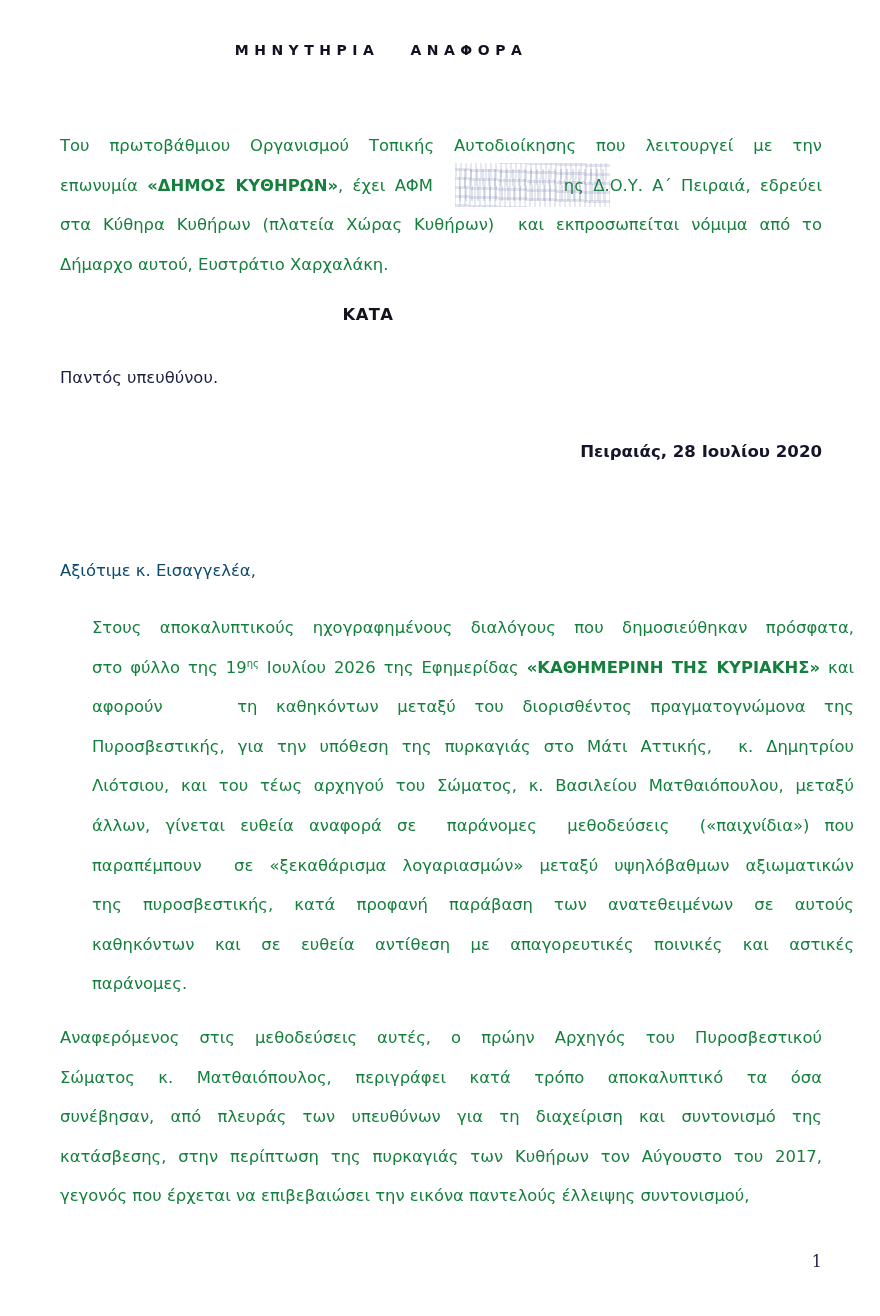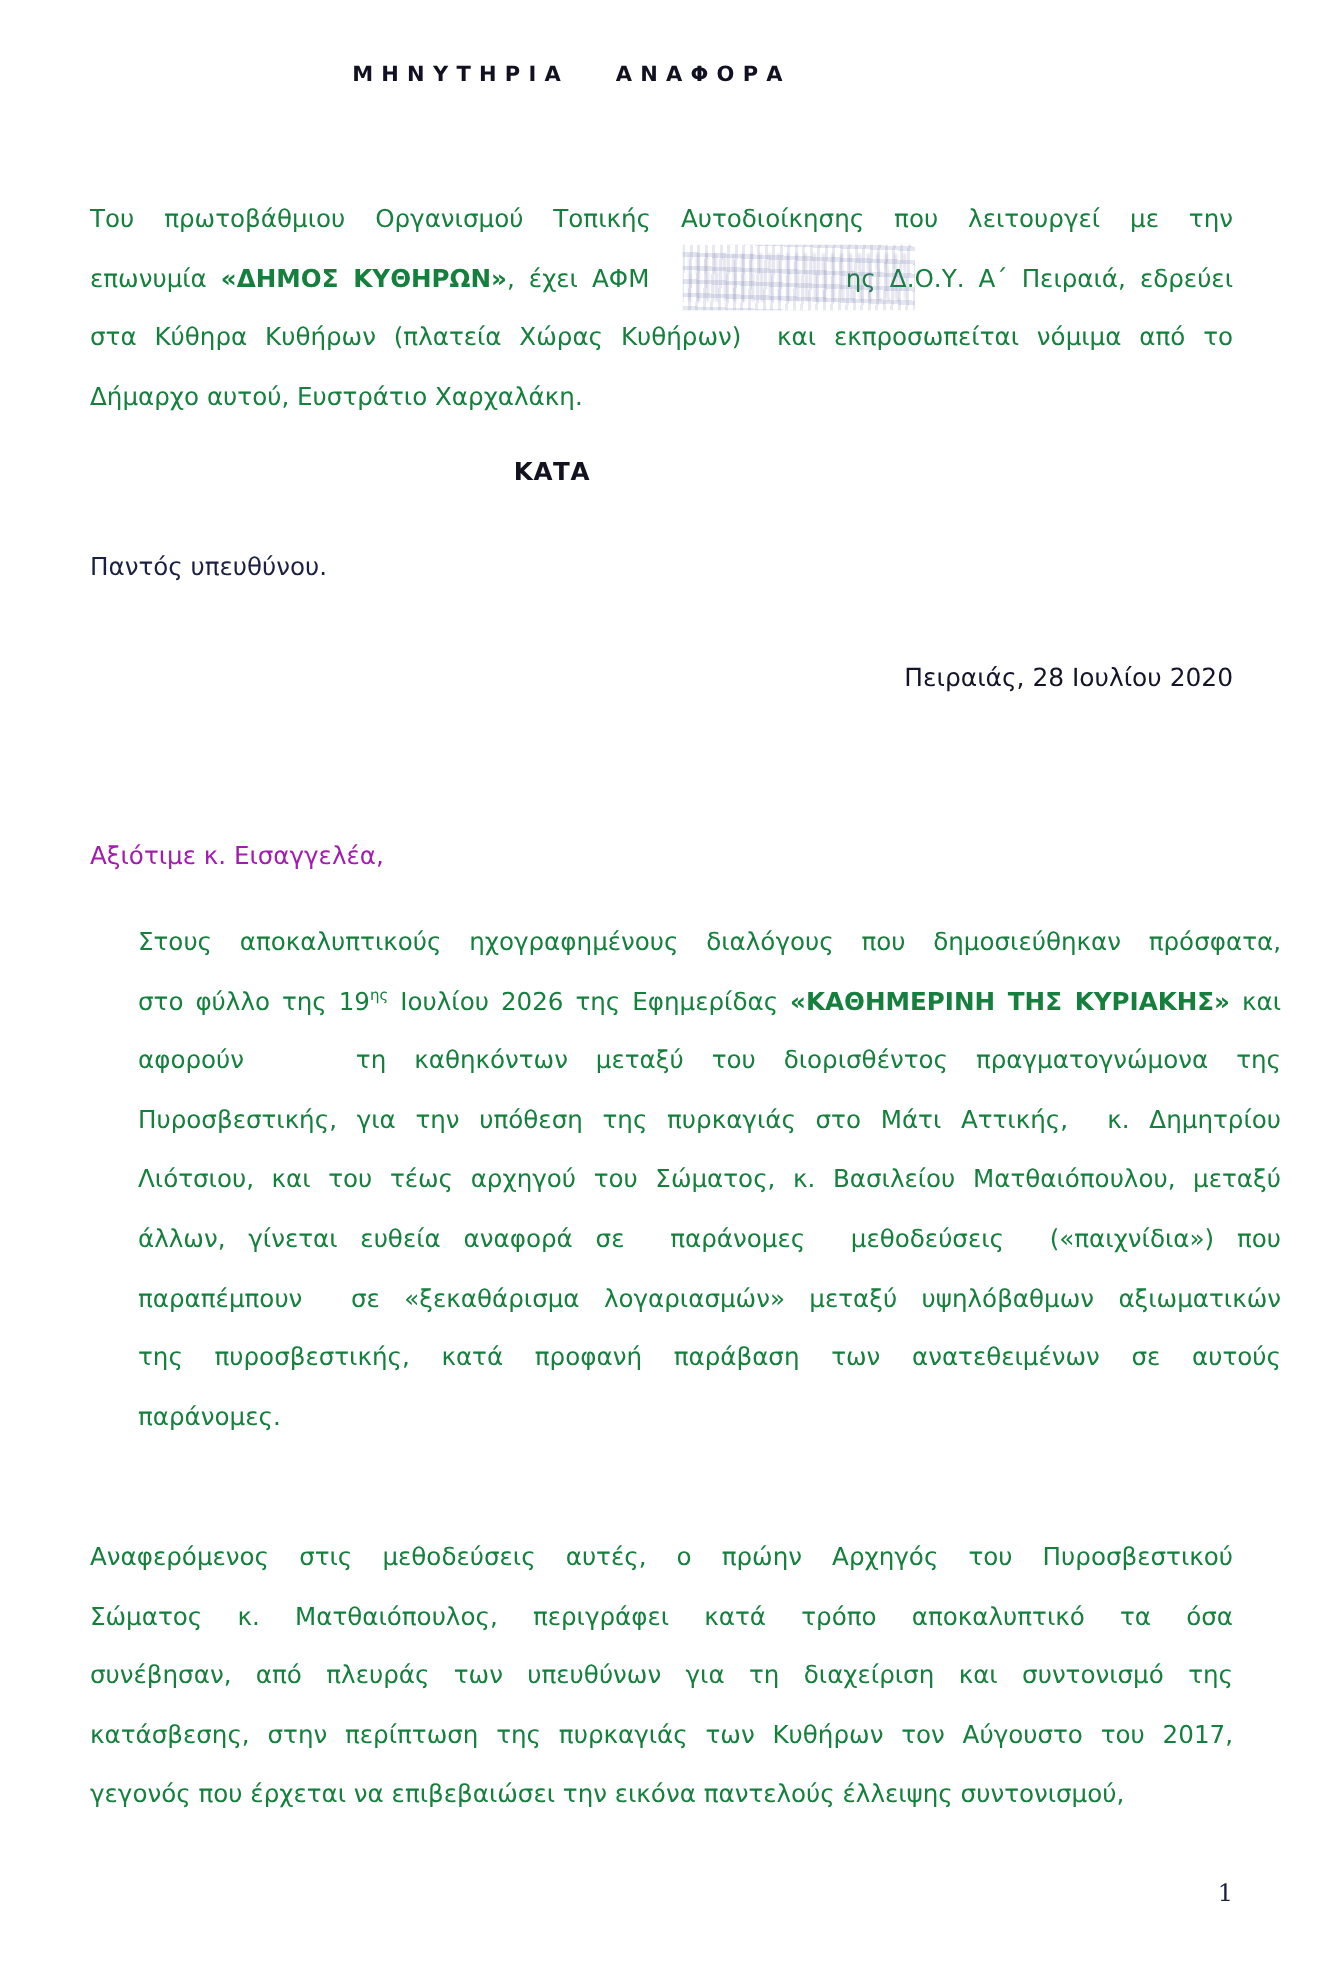--- a/index.html
+++ b/index.html
@@ -60,24 +60,24 @@
   }
 
   
   #intro-paragraph   { position: absolute; left: 60px; top: 126px;  width: 762px; }
   #kata-heading      { position: absolute; left: 0;    top: 305px;  width: 736px;
                        text-align: center; font-size: 16.4px; font-weight: 700;
                        letter-spacing: 0.4px; color: #13131f; }
   #defendant-line    { position: absolute; left: 60px; top: 358px;  width: 762px;
                        font-size: 16.4px; line-height: 39.6px; color: #1b2040; }
   #date-line         { position: absolute; left: 60px; top: 442px;  width: 762px;
-                       text-align: right; font-size: 16.6px; font-weight: 400;
+                       text-align: right; font-size: 16.6px; font-weight: 700;
                        color: #14142a; }
   #salutation        { position: absolute; left: 60px; top: 551px;  width: 762px;
-                       font-size: 16.4px; line-height: 39.6px; color: #a21caf; }
+                       font-size: 16.4px; line-height: 39.6px; color: #0c4a6e; }
   #paragraph-one     { position: absolute; left: 60px; top: 608px;  width: 762px; margin-left: 32px; }
   #paragraph-two     { position: absolute; left: 60px; top: 1018px; width: 762px; }
 
   #page-number {
     position: absolute;
     right: 58px;
     top: 1252px;
     font-size: 16px;
     color: #1b2040;
     font-family: "DejaVu Serif", serif;
@@ -157,20 +157,21 @@
 
   <div class="para" id="paragraph-one">
     <span class="ln">Στους αποκαλυπτικούς ηχογραφημένους διαλόγους που δημοσιεύθηκαν πρόσφατα,</span>
     <span class="ln"><span>στο φύλλο της 19</span><sup class="ord">ης</sup><span> Ιουλίου 2026 της Εφημερίδας </span><span class="bold">«ΚΑΘΗΜΕΡΙΝΗ ΤΗΣ ΚΥΡΙΑΚΗΣ»</span><span> και</span></span>
     <span class="ln">αφορούν    τη καθηκόντων μεταξύ του διορισθέντος πραγματογνώμονα της</span>
     <span class="ln">Πυροσβεστικής, για την υπόθεση της πυρκαγιάς στο Μάτι Αττικής,  κ. Δημητρίου</span>
     <span class="ln">Λιότσιου, και του τέως αρχηγού του Σώματος, κ. Βασιλείου Ματθαιόπουλου, μεταξύ</span>
     <span class="ln">άλλων, γίνεται ευθεία αναφορά σε  παράνομες  μεθοδεύσεις  («παιχνίδια») που</span>
     <span class="ln">παραπέμπουν  σε «ξεκαθάρισμα λογαριασμών» μεταξύ υψηλόβαθμων αξιωματικών</span>
     <span class="ln">της πυροσβεστικής, κατά προφανή παράβαση των ανατεθειμένων σε αυτούς</span>
+    <span class="ln">καθηκόντων και σε ευθεία αντίθεση με απαγορευτικές ποινικές και αστικές</span>
     <span class="ln last">παράνομες.</span>
   </div>
 
   <div class="para" id="paragraph-two">
     <span class="ln">Αναφερόμενος στις μεθοδεύσεις αυτές, ο πρώην Αρχηγός του Πυροσβεστικού</span>
     <span class="ln">Σώματος κ. Ματθαιόπουλος, περιγράφει κατά τρόπο αποκαλυπτικό τα όσα</span>
     <span class="ln">συνέβησαν, από πλευράς των υπευθύνων για τη διαχείριση και συντονισμό της</span>
     <span class="ln">κατάσβεσης, στην περίπτωση της πυρκαγιάς των Κυθήρων τον Αύγουστο του 2017,</span>
     <span class="ln last">γεγονός που έρχεται να επιβεβαιώσει την εικόνα παντελούς έλλειψης συντονισμού,</span>
   </div>

